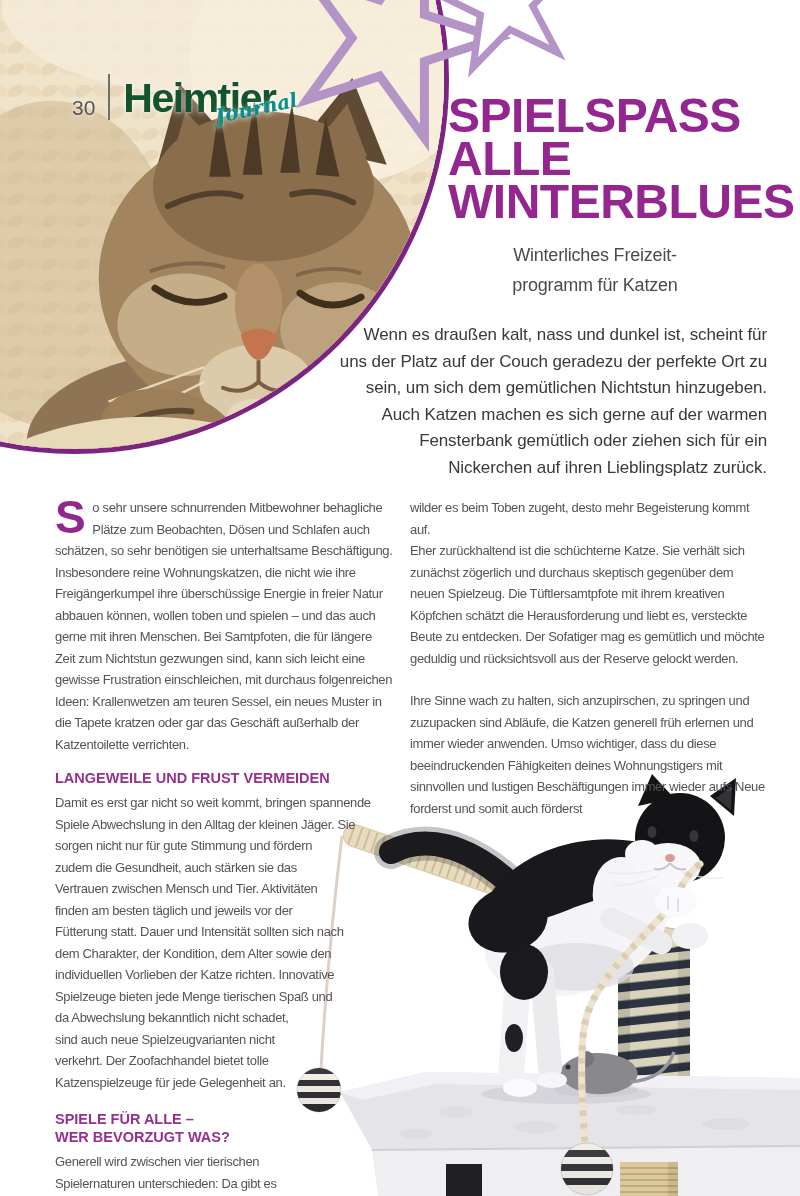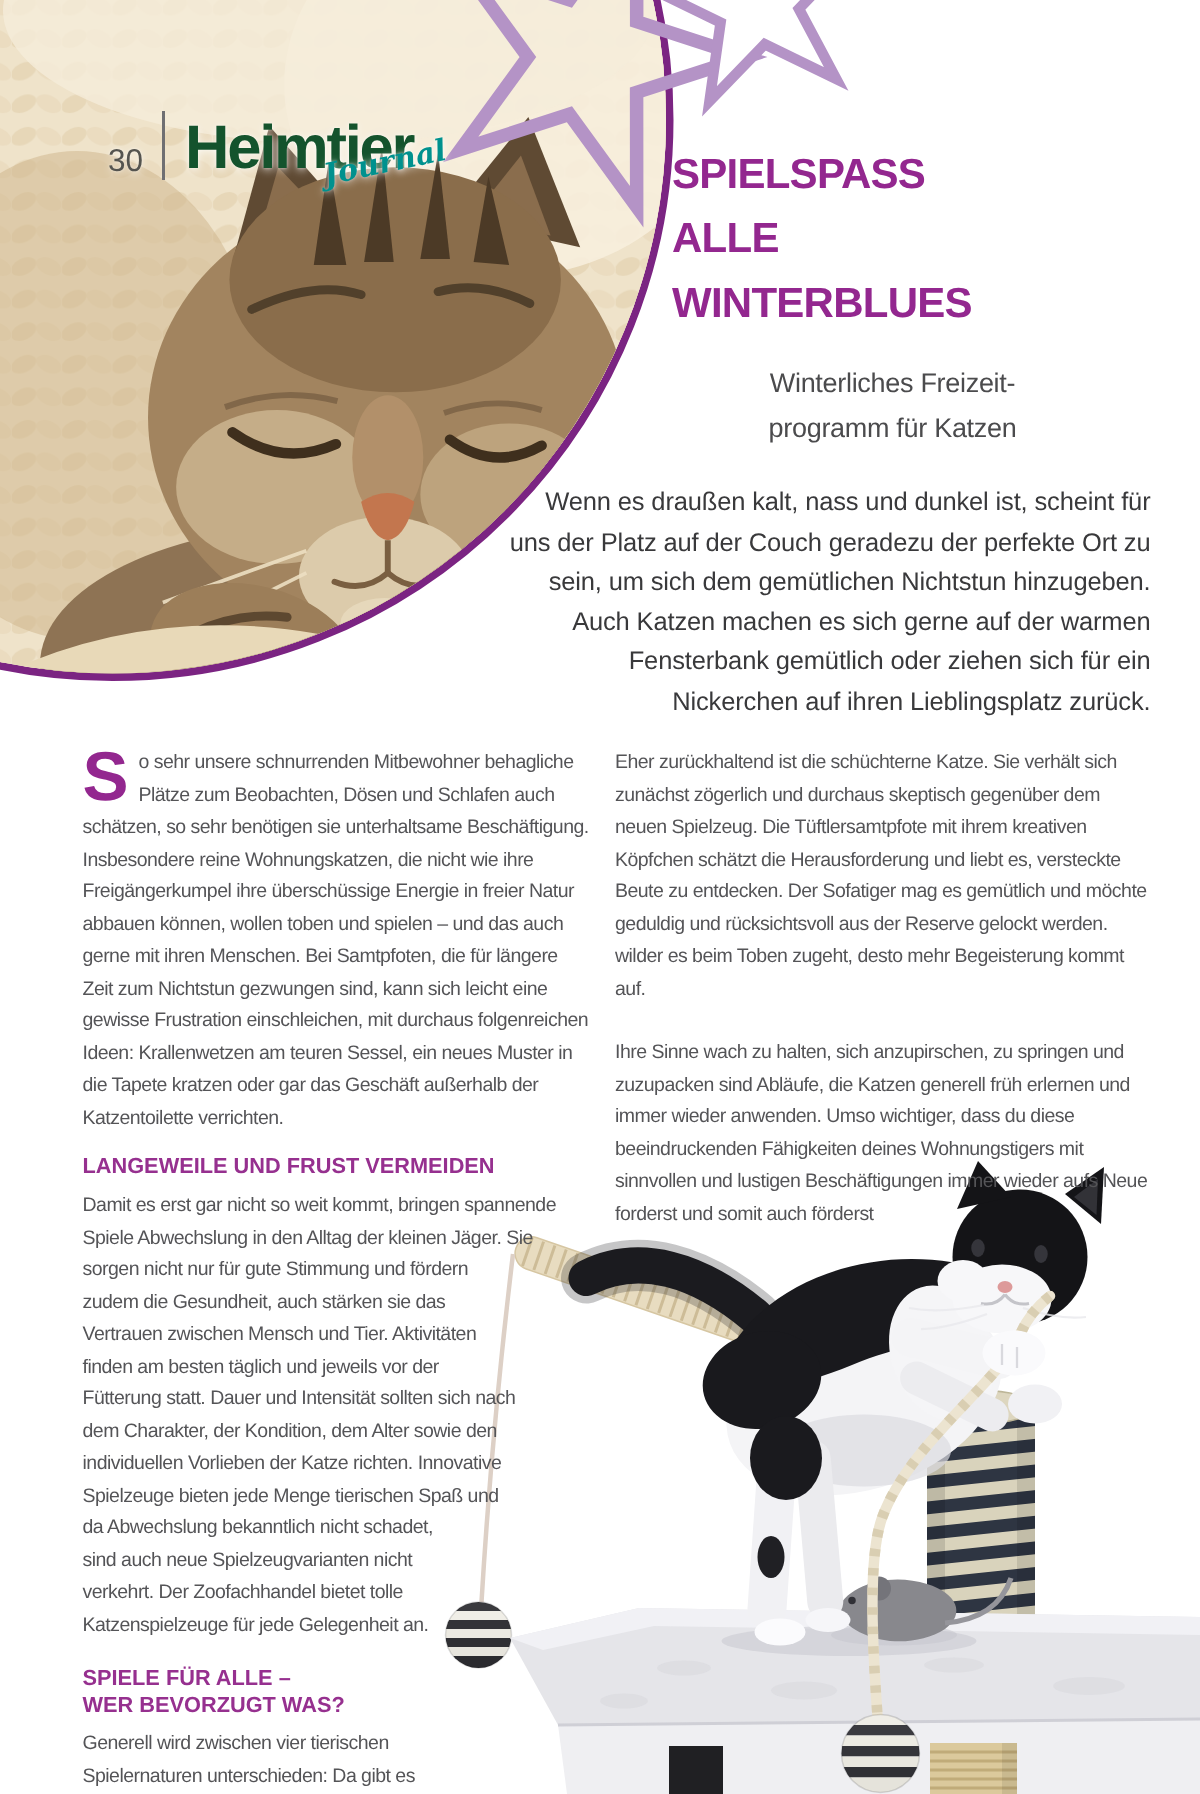--- a/index.html
+++ b/index.html
@@ -21,21 +21,21 @@
   .logo-row{position:absolute;left:72px;top:18px;z-index:4;display:flex;align-items:flex-end;
     text-shadow:0 1px 6px rgba(255,255,255,.75),0 0 2px rgba(255,255,255,.5);margin-top:48px;}
   .page-num{font-size:21px;color:#55544f;padding-top:15px;font-weight:normal;}
   .logo-divider{width:2px;height:46px;background:#6f6f72;margin:2px 13px 0 13px;}
   .logo-main{font-size:41px;line-height:44px;font-weight:bold;color:#14532d;letter-spacing:-1.5px;}
   .logo-sub{font-family:"DejaVu Serif",serif;font-style:italic;font-weight:bold;font-size:20px;
     color:#00918e;transform:rotate(-12deg);margin-left:-60px;margin-top:30px;}
 
   
   .title{position:absolute;left:448px;top:94px;width:336px;margin:0;z-index:1;
-    font-size:28px;line-height:43px;font-weight:bold;color:#93278f;letter-spacing:-0.5px;}
+    font-size:48px;line-height:43px;font-weight:bold;color:#93278f;letter-spacing:-0.5px;}
   .subtitle{position:absolute;left:424px;top:240px;width:342px;margin:0;text-align:center;
     font-size:18px;line-height:30px;font-weight:normal;color:#4b4b4d;letter-spacing:-0.2px;z-index:1;}
   .intro{position:absolute;left:333px;top:322px;width:434px;margin:0;text-align:right;
     font-size:17px;line-height:26.5px;color:#39393b;letter-spacing:-0.1px;z-index:1;}
 
   
   .col{position:absolute;top:497px;z-index:2;color:#545457;font-size:13px;line-height:21.5px;
     letter-spacing:-0.35px;}
   .col p{margin:0;}
   .col-left{left:55px;width:338px;}
@@ -148,22 +148,22 @@
     <h3 class="crosshead">LANGEWEILE UND FRUST VERMEIDEN</h3>
     <p><span class="cut cutA"></span><span class="cut cutB"></span><span class="cut cutC"></span><span>Damit es erst gar nicht so weit kommt, bringen spannende Spiele Abwechslung in den Alltag der kleinen Jäger. Sie sorgen nicht nur für gute Stimmung und fördern zudem die Gesundheit, auch stärken sie das Vertrauen zwischen Mensch und Tier. Aktivitäten finden am besten täglich und jeweils vor der Fütterung statt. Dauer und Intensität sollten sich nach dem Charakter, der Kondition, dem Alter sowie den individuellen Vorlieben der Katze richten. Innovative Spielzeuge bieten jede Menge tierischen Spaß und da Abwechslung bekanntlich nicht schadet, sind auch neue Spielzeugvarianten nicht verkehrt. Der Zoofachhandel bietet tolle Katzenspielzeuge für jede Gelegenheit an.</span></p>
     <h3 class="crosshead narrow">
       <span>SPIELE FÜR ALLE –</span><br>
       <span>WER BEVORZUGT WAS?</span>
     </h3>
     <p class="para-narrow">Generell wird zwischen vier tierischen Spielernaturen unterschieden: Da gibt es den Abenteurer, der keinerlei Angst vor Neuem zeigt. Diese liebenswerten Energiebündel benötigen besonders viel Abwechslung. Je</p>
   </div>
 
   <div class="col col-right">
+    <p>wilder es beim Toben zugeht, desto mehr Begeisterung kommt auf.</p>
     <p>Eher zurückhaltend ist die schüchterne Katze. Sie verhält sich zunächst zögerlich und durchaus skeptisch gegenüber dem neuen Spielzeug. Die Tüftlersamtpfote mit ihrem kreativen Köpfchen schätzt die Herausforderung und liebt es, versteckte Beute zu entdecken. Der Sofatiger mag es gemütlich und möchte geduldig und rücksichtsvoll aus der Reserve gelockt werden.</p>
-    <p>wilder es beim Toben zugeht, desto mehr Begeisterung kommt auf.</p>
     <p class="gap-top">Ihre Sinne wach zu halten, sich anzupirschen, zu springen und zuzupacken sind Abläufe, die Katzen generell früh erlernen und immer wieder anwenden. Umso wichtiger, dass du diese beeindruckenden Fähigkeiten deines Wohnungstigers mit sinnvollen und lustigen Beschäftigungen immer wieder aufs Neue forderst und somit auch förderst</p>
   </div>
 
   <div class="bottom-photo">
     <svg viewBox="0 0 524 424">
       <defs>
         <pattern id="ps" width="200" height="17" patternUnits="userSpaceOnUse" patternTransform="rotate(-6)">
           <rect width="200" height="8.5" fill="#d9d3bc"></rect>
           <rect y="8.5" width="200" height="8.5" fill="#2e3542"></rect>
         </pattern>

